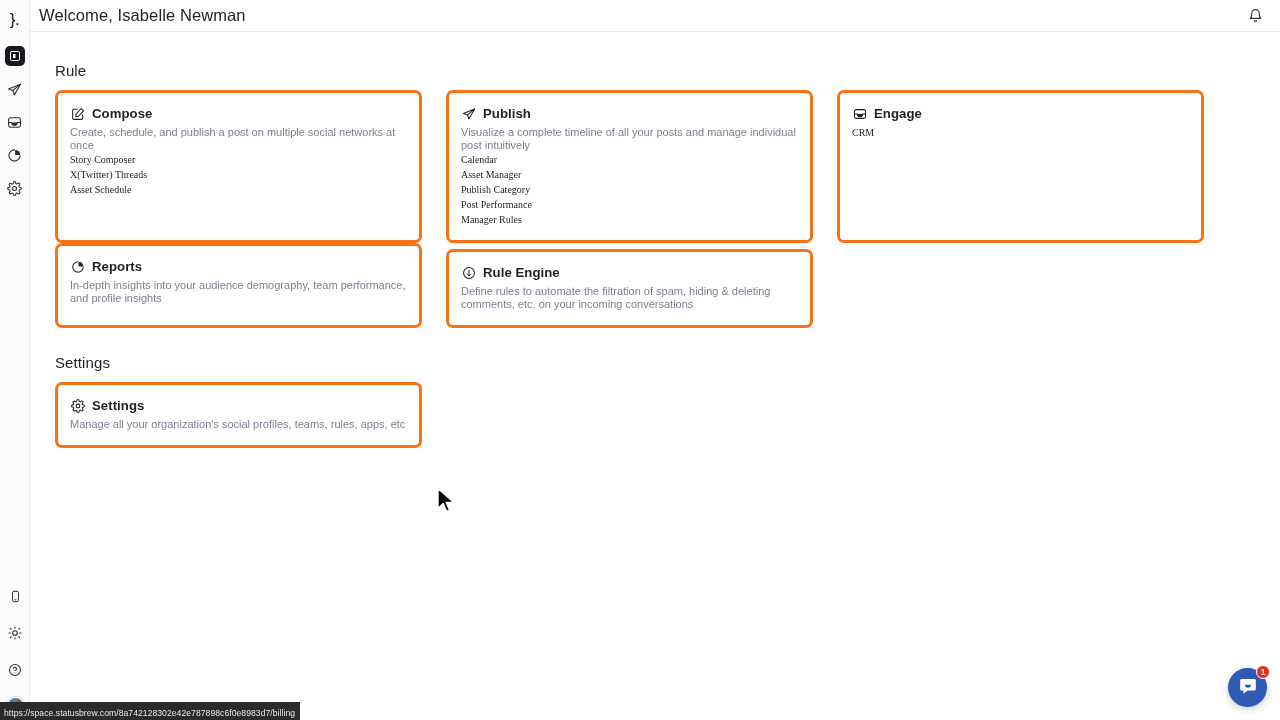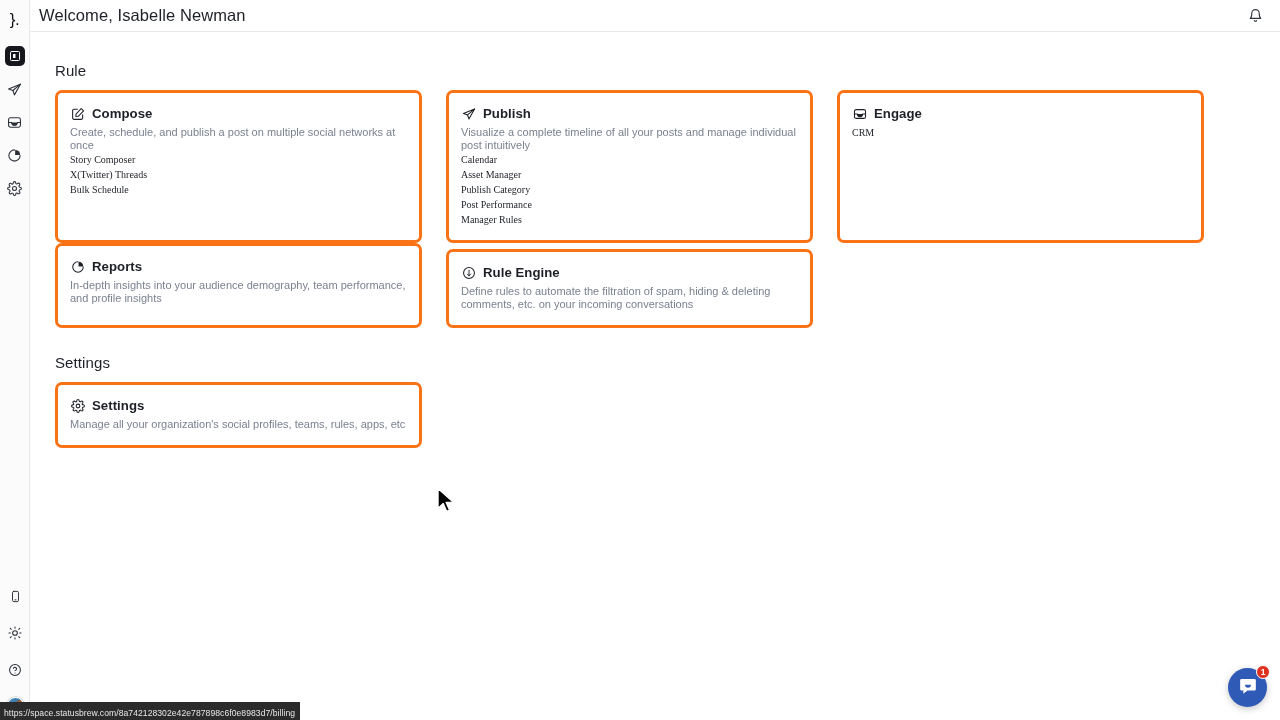--- a/index.html
+++ b/index.html
@@ -255,21 +255,21 @@
                   <path d="M20 13.2V19a2.2 2.2 0 0 1-2.2 2.2H5A2.2 2.2 0 0 1 2.8 19V6.2A2.2 2.2 0 0 1 5 4h6"></path>
                   <path d="M17.5 2.6 21.6 6.7 12.4 15.9 8.3 16.3l.4-4.1z"></path>
                 </svg>
               </span>
               <span class="card-title">Compose</span>
             </div>
             <div class="card-desc">Create, schedule, and publish a post on multiple social networks at once</div>
             <div class="card-links">
               <a class="card-link">Story Composer</a>
               <a class="card-link">X(Twitter) Threads</a>
-              <a class="card-link">Bulk Schedule</a>
+              <a class="card-link">Asset Schedule</a>
             </div>
           </div>
 
           <div class="card tall">
             <div class="card-head">
               <span class="card-icon">
                 <svg width="14" height="14" viewBox="0 0 24 24" fill="none" stroke="currentColor" stroke-width="1.8" stroke-linecap="round" stroke-linejoin="round">
                   <path d="M21.5 3.5 2.5 11.2l7 2.4 2.4 7z"></path>
                   <path d="M21.5 3.5 9.5 13.6"></path>
                 </svg>

